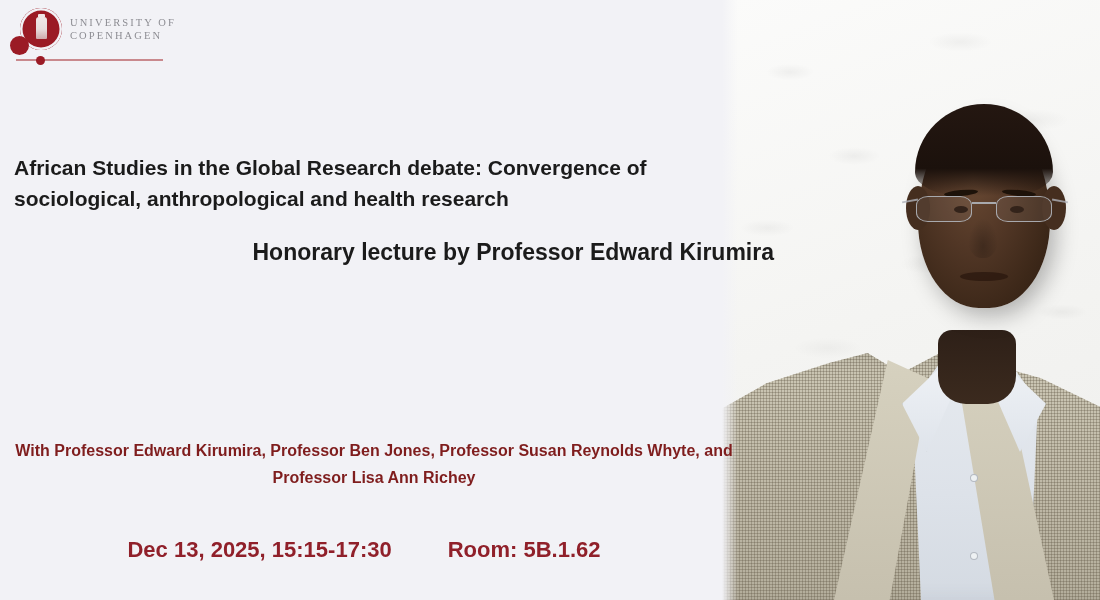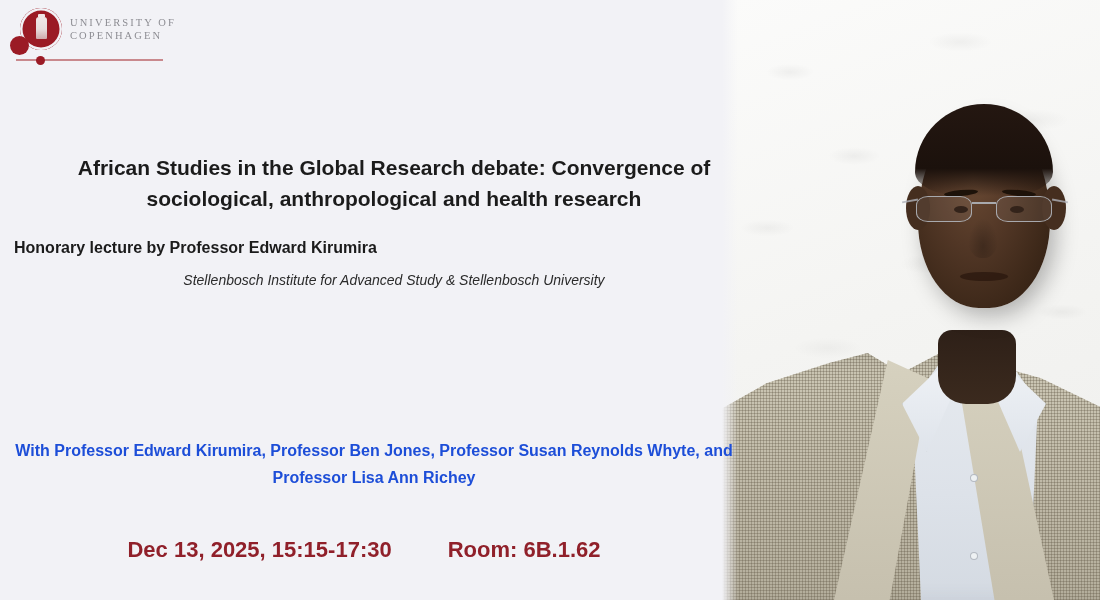--- a/index.html
+++ b/index.html
@@ -142,38 +142,38 @@
     letter-spacing:2.1px; color:#8d8d93; white-space:pre-line;
   }
 
   
   .content { position:absolute; left:0; top:0; width:722px; height:600px; }
   .title {
     position:absolute; left:32px; top:80px; width:690px;
     font-size:30px; font-weight:bold; color:#231f1c; letter-spacing:-.2px;
   }
   .subtitle {
-    position:absolute; left:14px; top:152px; width:760px; text-align:center;
+    position:absolute; left:14px; top:152px; width:760px; text-align:left;
     font-size:21px; font-weight:bold; line-height:31px; color:#1b1b1b;
   }
   .lecture-by {
-    position:absolute; left:14px; top:239px; width:760px; text-align:left;
-    font-size:16px; font-weight:bold; color:#1b1b1b;
+    position:absolute; left:14px; top:239px; width:760px; text-align:right;
+    font-size:23px; font-weight:bold; color:#1b1b1b;
   }
   .affiliation {
     position:absolute; left:14px; top:272px; width:760px; text-align:center;
     font-size:14px; font-style:italic; color:#2b2b2b;
   }
   .memorial {
     position:absolute; left:14px; top:355px; width:720px; text-align:center;
     font-size:20px; font-weight:bold; line-height:30px; color:#1b1b1b;
   }
   .participants {
     position:absolute; left:14px; top:437px; width:720px; text-align:center;
-    font-size:16px; font-weight:bold; line-height:27px; color:#1d4ed8;
+    font-size:16px; font-weight:bold; line-height:27px; color:#7f1d1d;
   }
   .details {
     position:absolute; left:14px; top:537px; width:700px; text-align:center;
     font-size:22px; font-weight:bold; color:#90202a;
   }
   .details .date { margin-right:56px; }
 </style>
 </head>
 <body>
 
@@ -218,20 +218,19 @@
     <div class="seal-dot"></div>
     <div class="logo-line"></div>
     <div class="logo-line-dot"></div>
     <div class="logo-text">UNIVERSITY OF
 COPENHAGEN</div>
   </div>
 
   <div class="content">
     <div class="subtitle">African Studies in the Global Research debate: Convergence of sociological, anthropological and health research</div>
     <div class="lecture-by">Honorary lecture by Professor Edward Kirumira</div>
-    <div class="affiliation">Stellenbosch Institute for Advanced Study &amp; Stellenbosch University</div>
     <div class="participants">With Professor Edward Kirumira, Professor Ben Jones, Professor Susan Reynolds Whyte, and Professor Lisa Ann Richey</div>
     <div class="details">
-      <span class="date">Dec 13, 2025, 15:15-17:30</span><span class="room">Room: 6B.1.62</span>
+      <span class="date">Dec 13, 2025, 15:15-17:30</span><span class="room">Room: 5B.1.62</span>
     </div>
   </div>
 
 </div>
 
 </body></html>

